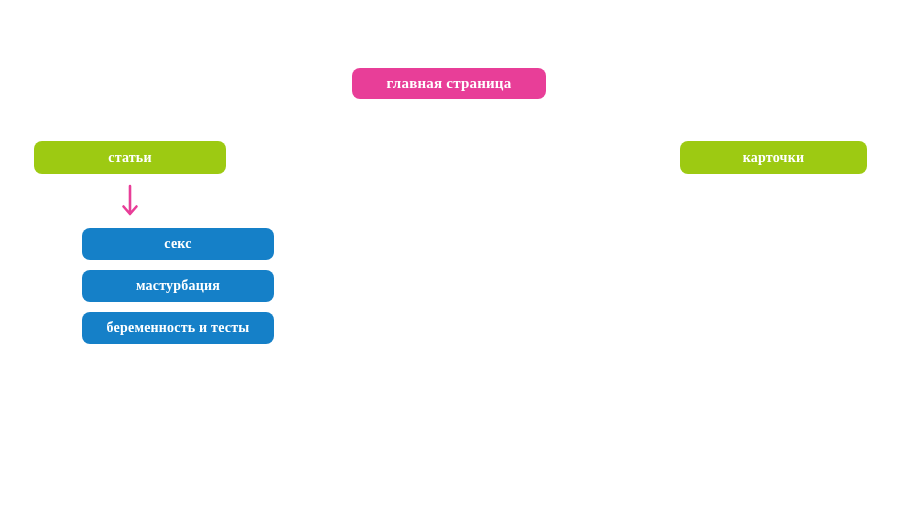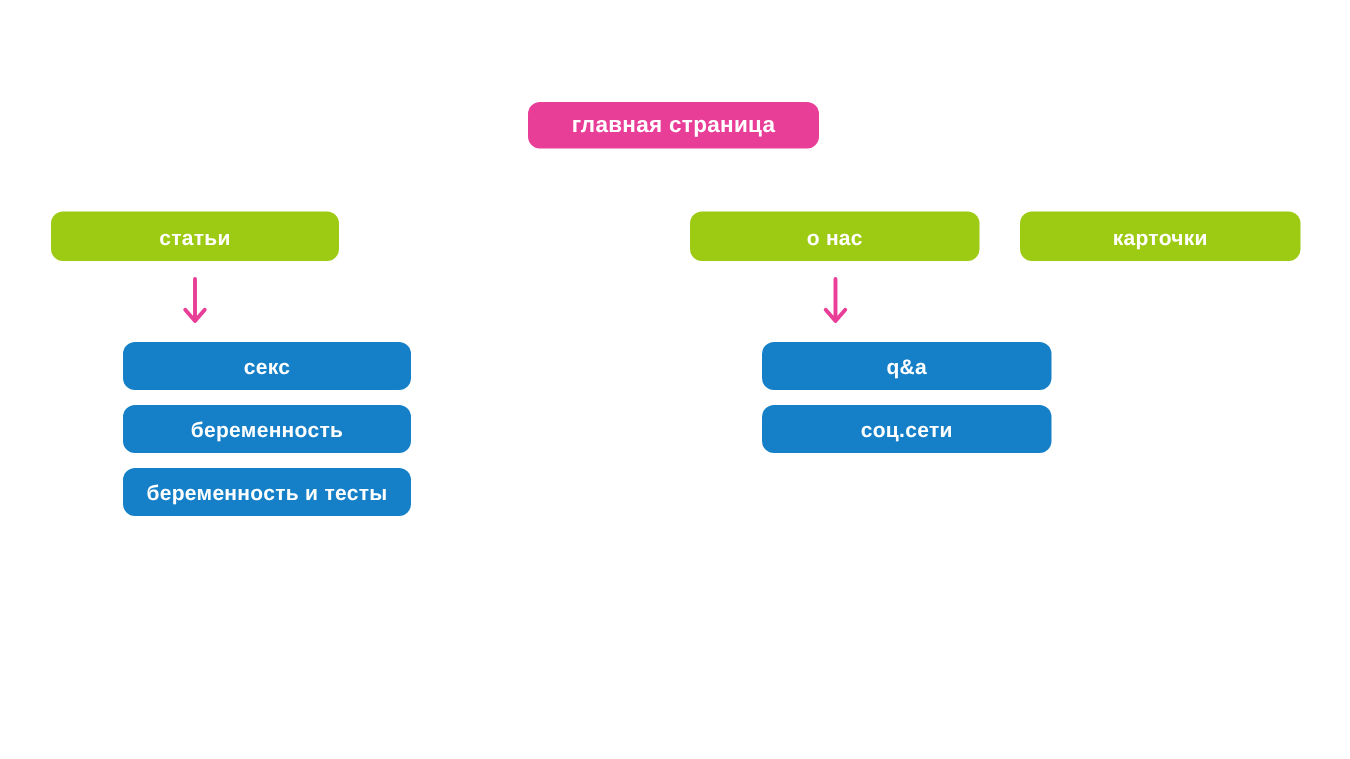--- a/index.html
+++ b/index.html
@@ -6,20 +6,21 @@
   html, body { background: #ffffff; }
   body {
     font-family: "Liberation Sans", sans-serif;
     width: 900px; height: 506px;
     overflow: hidden;
   }
   .canvas {
     position: relative;
     width: 900px; height: 460px;
     background: var(--canvas-bg, #ffffff);
+    font-family: Liberation Serif, serif;
   }
   .node {
     border-radius: 8px;
     display: flex; align-items: center; justify-content: center;
     color: var(--node-text, #ffffff);
     font-weight: bold;
     font-size: 14px;
     letter-spacing: 0.2px;
     cursor: default;
     text-align: center;
@@ -50,33 +51,23 @@
   <div class="node root-node">главная страница</div>
 
   <div class="col" style="left:34px; width:192px;">
     <div class="node section-node">статьи</div>
     <div class="arrow-wrap">
       <svg width="18" height="34" viewBox="0 0 18 34" aria-hidden="true">
         <path d="M9 2 L9 29 M2.5 22.5 L9 30 L15.5 22.5" fill="none" stroke="currentColor" stroke-width="2.6" stroke-linecap="round" stroke-linejoin="round"></path>
       </svg>
     </div>
     <div class="node child-node">секс</div>
-    <div class="node child-node">беременность</div>
+    <div class="node child-node">мастурбация</div>
     <div class="node child-node">беременность и тесты</div>
   </div>
 
 
-  <div class="col" style="left:460px; width:193px;">
-    <div class="node section-node">о нас</div>
-    <div class="arrow-wrap">
-      <svg width="18" height="34" viewBox="0 0 18 34" aria-hidden="true">
-        <path d="M9 2 L9 29 M2.5 22.5 L9 30 L15.5 22.5" fill="none" stroke="currentColor" stroke-width="2.6" stroke-linecap="round" stroke-linejoin="round"></path>
-      </svg>
-    </div>
-    <div class="node child-node">q&amp;a</div>
-    <div class="node child-node">соц.сети</div>
-  </div>
 
   <div class="col" style="left:680px; width:187px;">
     <div class="node section-node">карточки</div>
   </div>
 
 </div>
 
 </body></html>

